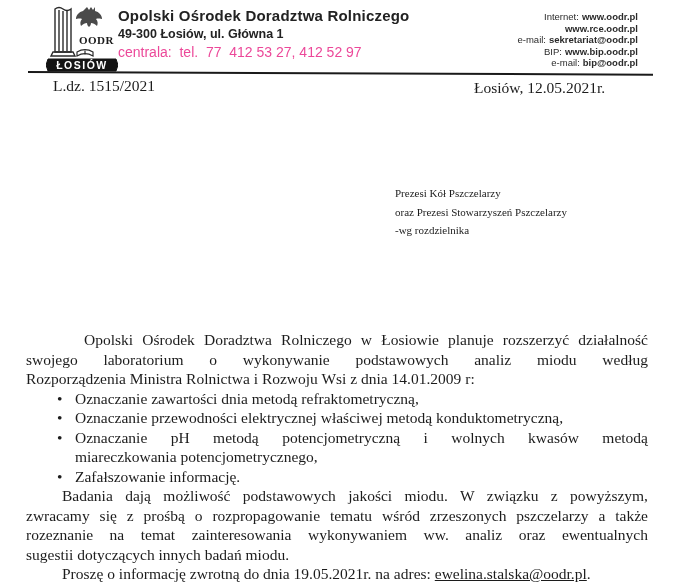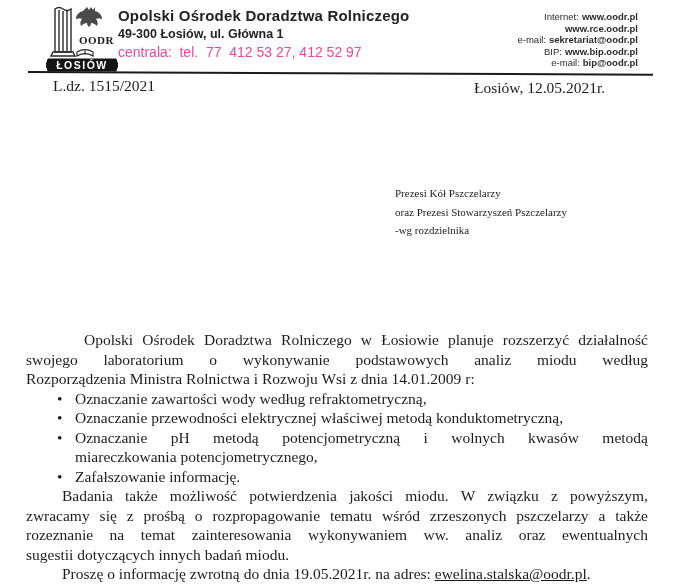--- a/index.html
+++ b/index.html
@@ -114,41 +114,41 @@
 
     <div>
       <div class="jline indent-lg">Opolski Ośrodek Doradztwa Rolniczego w Łosiowie planuje rozszerzyć działalność</div>
       <div class="jline">swojego laboratorium o wykonywanie podstawowych analiz miodu według</div>
       <div class="lline">Rozporządzenia Ministra Rolnictwa i Rozwoju Wsi z dnia 14.01.2009 r:</div>
     </div>
 
     <div>
       <div class="bullet-item">
         <span class="bullet-dot"></span>
-        <div class="bullet-text lline">Oznaczanie zawartości wody według refraktometryczną,</div>
+        <div class="bullet-text lline">Oznaczanie zawartości dnia metodą refraktometryczną,</div>
       </div>
       <div class="bullet-item">
         <span class="bullet-dot"></span>
         <div class="bullet-text lline">Oznaczanie przewodności elektrycznej właściwej metodą konduktometryczną,</div>
       </div>
       <div class="bullet-item">
         <span class="bullet-dot"></span>
         <div class="bullet-text">
           <div class="jline">Oznaczanie pH metodą potencjometryczną i wolnych kwasów metodą</div>
           <div class="lline">miareczkowania potencjometrycznego,</div>
         </div>
       </div>
       <div class="bullet-item">
         <span class="bullet-dot"></span>
         <div class="bullet-text lline">Zafałszowanie informację.</div>
       </div>
     </div>
 
     <div>
-      <div class="jline indent-sm">Badania także możliwość potwierdzenia jakości miodu. W związku z powyższym,</div>
+      <div class="jline indent-sm">Badania dają możliwość podstawowych jakości miodu. W związku z powyższym,</div>
       <div class="jline">zwracamy się z prośbą o rozpropagowanie tematu wśród zrzeszonych pszczelarzy a także</div>
       <div class="jline">rozeznanie na temat zainteresowania wykonywaniem ww. analiz oraz ewentualnych</div>
       <div class="lline">sugestii dotyczących innych badań miodu.</div>
     </div>
 
     <div>
       <div class="lline indent-sm"><span>Proszę o informację zwrotną do dnia 19.05.2021r. na adres: </span><span class="email">ewelina.stalska@oodr.pl</span><span>.</span></div>
     </div>
 
   </main>

